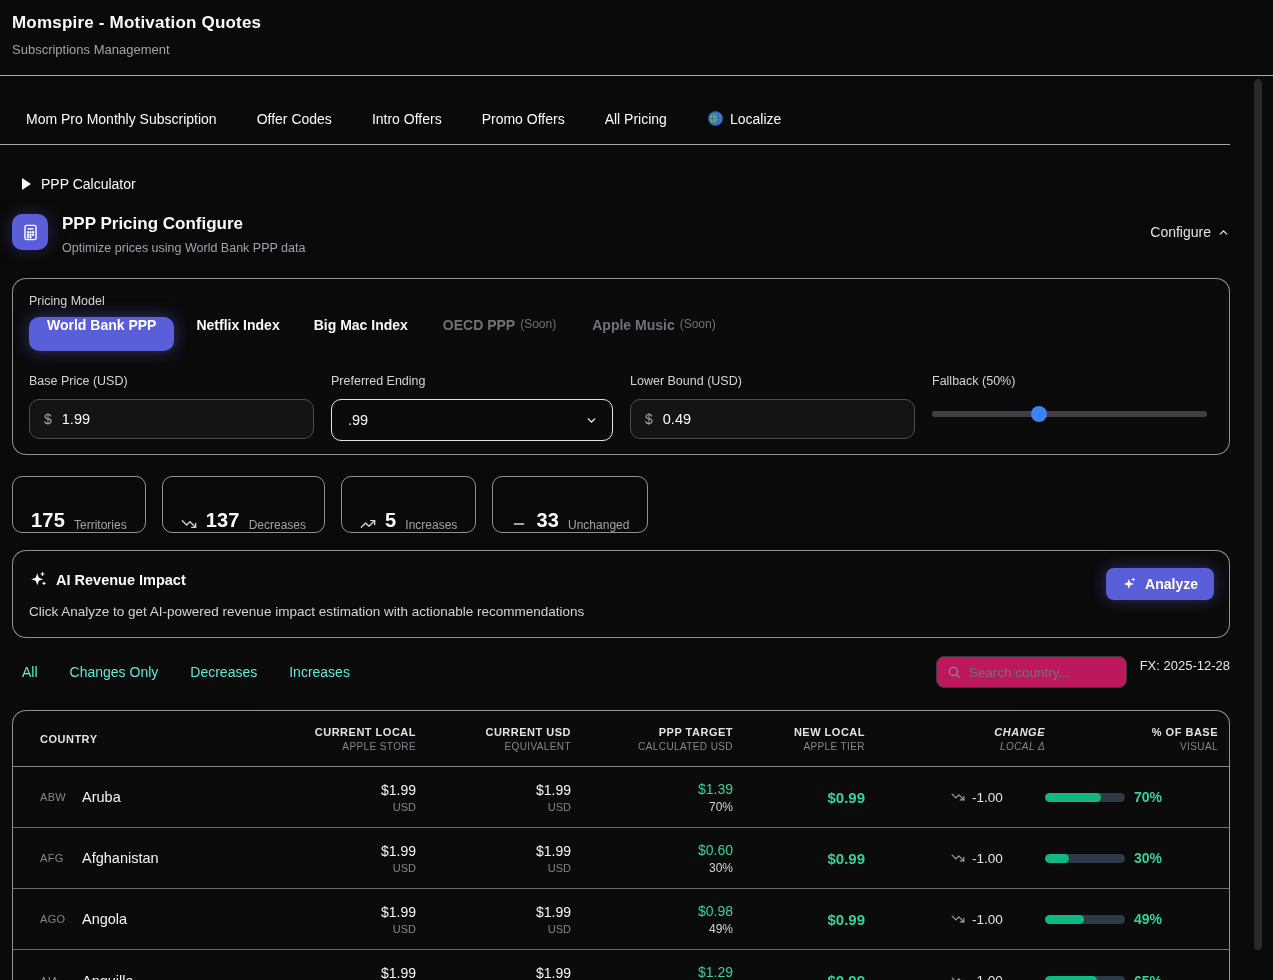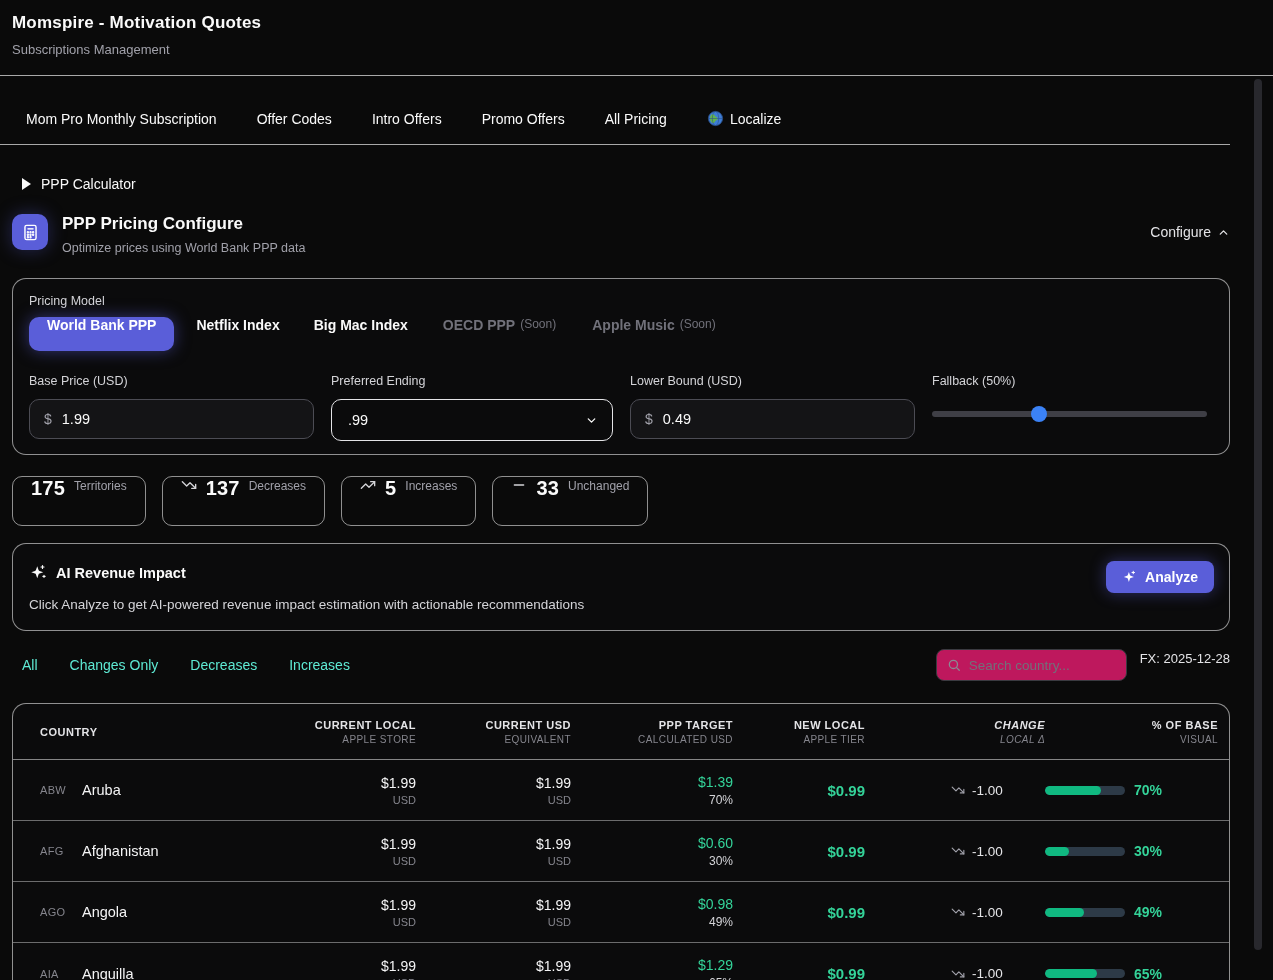--- a/index.html
+++ b/index.html
@@ -45,21 +45,21 @@
   .inputbox { height:40px; background:#141416; border:1px solid #4c4c54; border-radius:10px; display:flex; align-items:center; padding:0 14px; }
   .inputbox .prefix { color:#a1a1aa; font-size:14px; margin-right:10px; }
   .inputbox input { background:transparent; border:none; outline:none; color:#fafafa; font-size:14.5px; width:100%; font-family:inherit; }
   .selectbox { height:42px; background:#0b0b0c; border:1px solid #e4e4e7; border-radius:10px; display:flex; align-items:center; justify-content:space-between; padding:0 14px 0 16px; color:#fafafa; font-size:14.5px; cursor:pointer; }
   .sliderwrap { position:relative; height:40px; }
   .slider-track { position:absolute; left:0; right:7px; top:12px; height:6px; border-radius:3px; background:#3f3f46; }
   .slider-thumb { position:absolute; top:7px; width:16px; height:16px; border-radius:50%; background:#3b82f6; transform:translateX(-8px); cursor:pointer; }
 
   
   .stats { display:flex; gap:16px; margin-top:21px; }
-  .chip { height:50px; border:1px solid rgba(255,255,255,0.55); border-radius:10px; display:flex; align-items:flex-start; gap:9px; padding:0 18px; }
+  .chip { height:57px; border:1px solid rgba(255,255,255,0.55); border-radius:10px; display:flex; align-items:flex-end; gap:9px; padding:0 18px; }
   .chip .num { font-size:20px; font-weight:700; letter-spacing:.2px; }
   .chip .lbl { font-size:12px; color:#a1a1aa; margin-top:2px; }
   .chip svg { flex:none; }
 
   
   .ai-card { margin-top:17px; padding:16px 16px 18px 16px; position:relative; }
   .ai-head { display:flex; align-items:center; gap:9px; margin-top:4px; }
   .ai-title { font-size:14.5px; font-weight:600; }
   .ai-desc { font-size:13.5px; color:#d4d4d8; margin-top:15px; }
   .analyze-btn { position:absolute; right:15px; top:17px; height:32px; display:flex; align-items:center; gap:8px; background:#5a5ed9; color:#fff; border:none; border-radius:8px; padding:0 16px; font-size:14px; font-weight:600; cursor:pointer; font-family:inherit; box-shadow:0 0 16px rgba(90,94,217,.45); }

